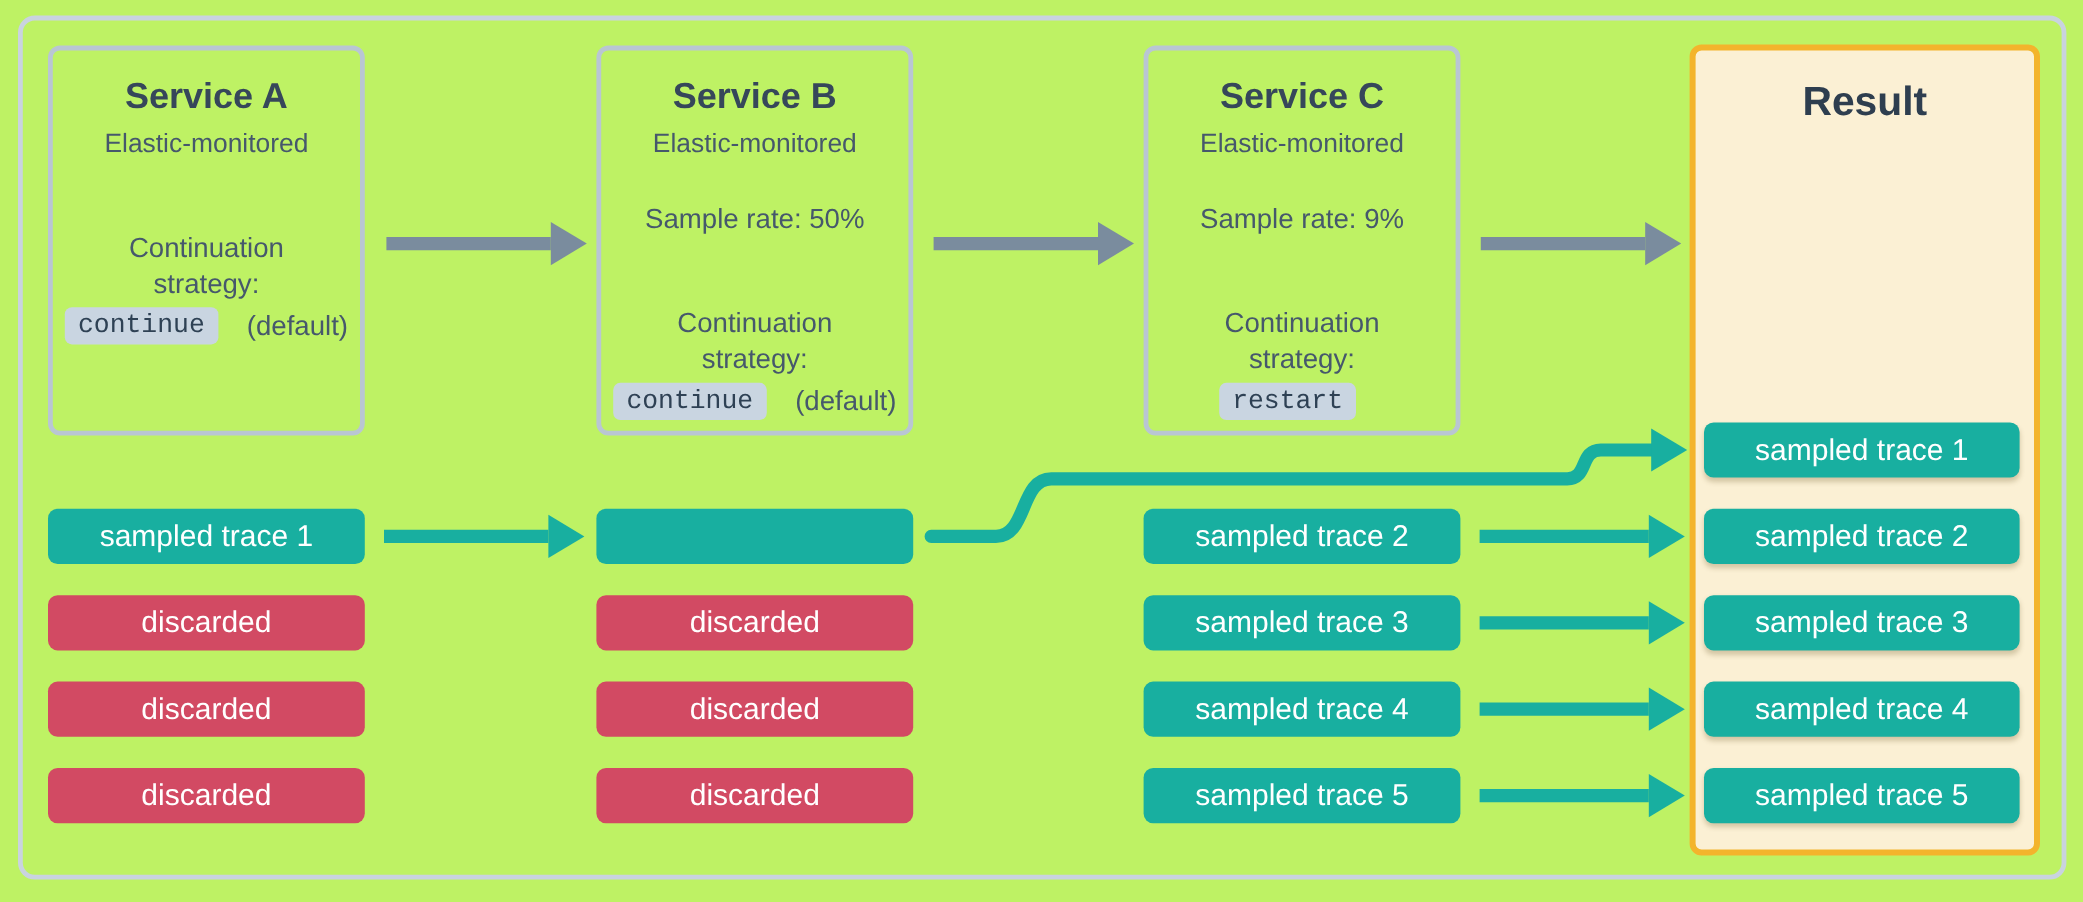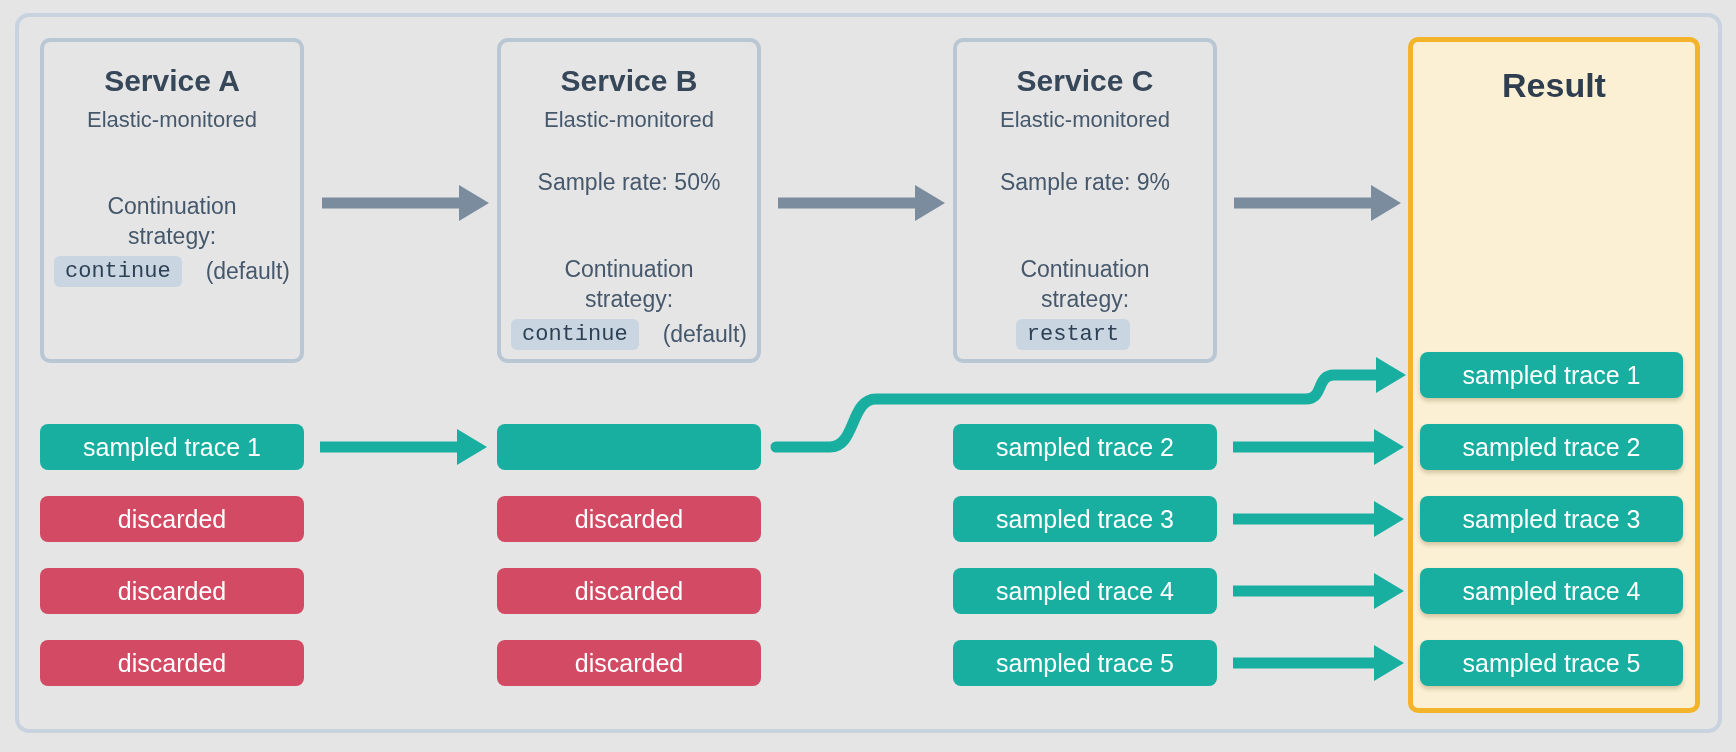--- a/index.html
+++ b/index.html
@@ -1,30 +1,30 @@
 <!DOCTYPE html>
 <html><head>
 <meta charset="utf-8">
 <style>
   html,body { margin:0; padding:0; background:#000; }
   .stage {
-    position:relative; width:1736px; height:752px; background:#e5e5e5;
+    position:relative; width:1736px; height:752px; background:#bef264;
     font-family:"Liberation Sans", sans-serif; overflow:hidden;
   }
   .outer-frame {
     position:absolute; left:15px; top:13px; width:1707px; height:720px;
     border:4px solid #C9D3DF; border-radius:14px; box-sizing:border-box;
   }
   
   .service-box {
     position:absolute; top:38px; width:264px; height:325px; box-sizing:border-box;
     border:4px solid #B9C6D3; border-radius:10px; text-align:center; color:#46586C;
   }
   .service-box.col-a { left:40px; }
-  .service-box.col-b { left:497px;border-radius:11px; }
+  .service-box.col-b { left:497px; }
   .service-box.col-c { left:953px; }
   .sb-title { margin-top:22px; font-size:30px; font-weight:bold; color:#36475A; }
   .sb-sub   { margin-top:9px;  font-size:22px; }
   .sb-rate  { margin-top:36px; font-size:23px; }
   .sb-strat { margin-top:58px; font-size:23px; line-height:30px; }
   .sb-code-row {
     margin-top:5px; display:flex; justify-content:center; align-items:center;
     gap:24px; font-size:23px;
   }
   .code-chip {

